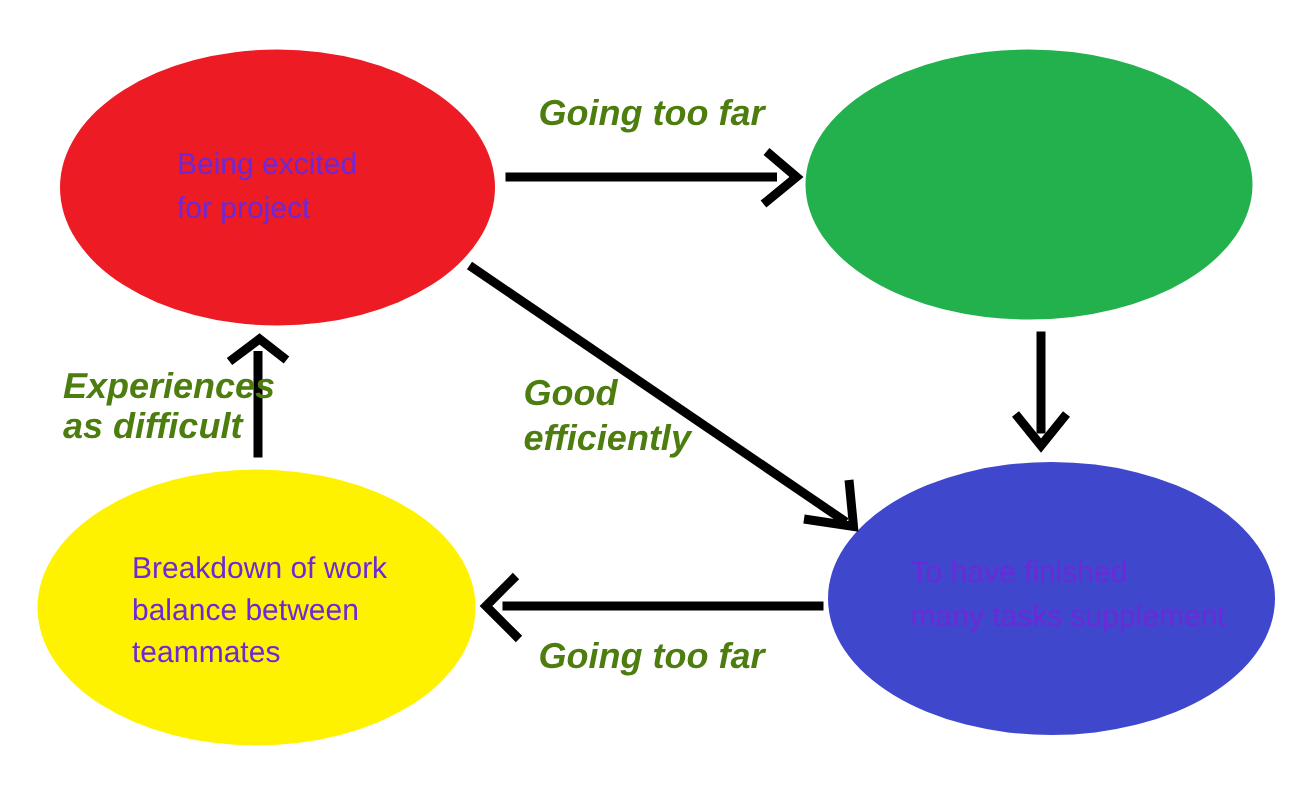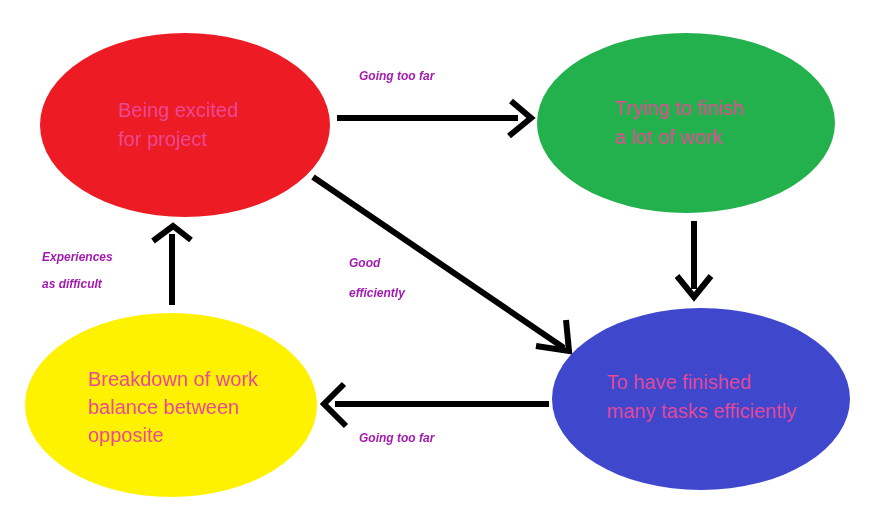--- a/index.html
+++ b/index.html
@@ -34,30 +34,30 @@
     stroke-width: 6;
     fill: none;
     stroke-linejoin: miter;
     stroke-linecap: butt;
   }
   .node-label {
     position: absolute;
     font-size: 20px;
     line-height: 29px;
     white-space: pre-line;
-    color: #ec4899;
+    color: #6d28d9;
   }
   .edge-label {
     position: absolute;
-    font-size: 12px;
+    font-size: 24px;
     line-height: 28px;
     font-style: italic;
     font-weight: 600;
     white-space: pre-line;
-    color: #a21caf;
+    color: #4d7c0f;
   }
   #nlabel-0 { left: 118px; top: 96px; }
   #nlabel-1 { left: 615px; top: 94px; }
   #nlabel-2 { left: 607px; top: 368px; }
   #nlabel-3 { left: 88px;  top: 365px; line-height: 28px; }
   #elabel-0 { left: 359px; top: 62px; }
   #elabel-1 { left: 724px; top: 222px; }
   #elabel-2 { left: 349px; top: 248px; line-height: 30px; }
   #elabel-3 { left: 359px; top: 424px; }
   #elabel-4 { left: 42px;  top: 244px; line-height: 27px; font-style: italic; }
@@ -95,27 +95,25 @@
     </g>
 
     <g>
       <line class="arrow-shaft" x1="172" y1="305" x2="172" y2="234"></line>
       <polyline class="arrow-head" points="153,241 173,226 191,240"></polyline>
     </g>
   </svg>
 
   <div class="node-label" id="nlabel-0">Being excited
 for project</div>
-  <div class="node-label" id="nlabel-1">Trying to finish
-a lot of work</div>
   <div class="node-label" id="nlabel-2">To have finished
-many tasks efficiently</div>
+many tasks supplement</div>
   <div class="node-label" id="nlabel-3">Breakdown of work
 balance between
-opposite</div>
+teammates</div>
 
   <div class="edge-label" id="elabel-0">Going too far</div>
   <div class="edge-label" id="elabel-2">Good
 efficiently</div>
   <div class="edge-label" id="elabel-3">Going too far</div>
   <div class="edge-label" id="elabel-4">Experiences
 as difficult</div>
 
 </div>
 

